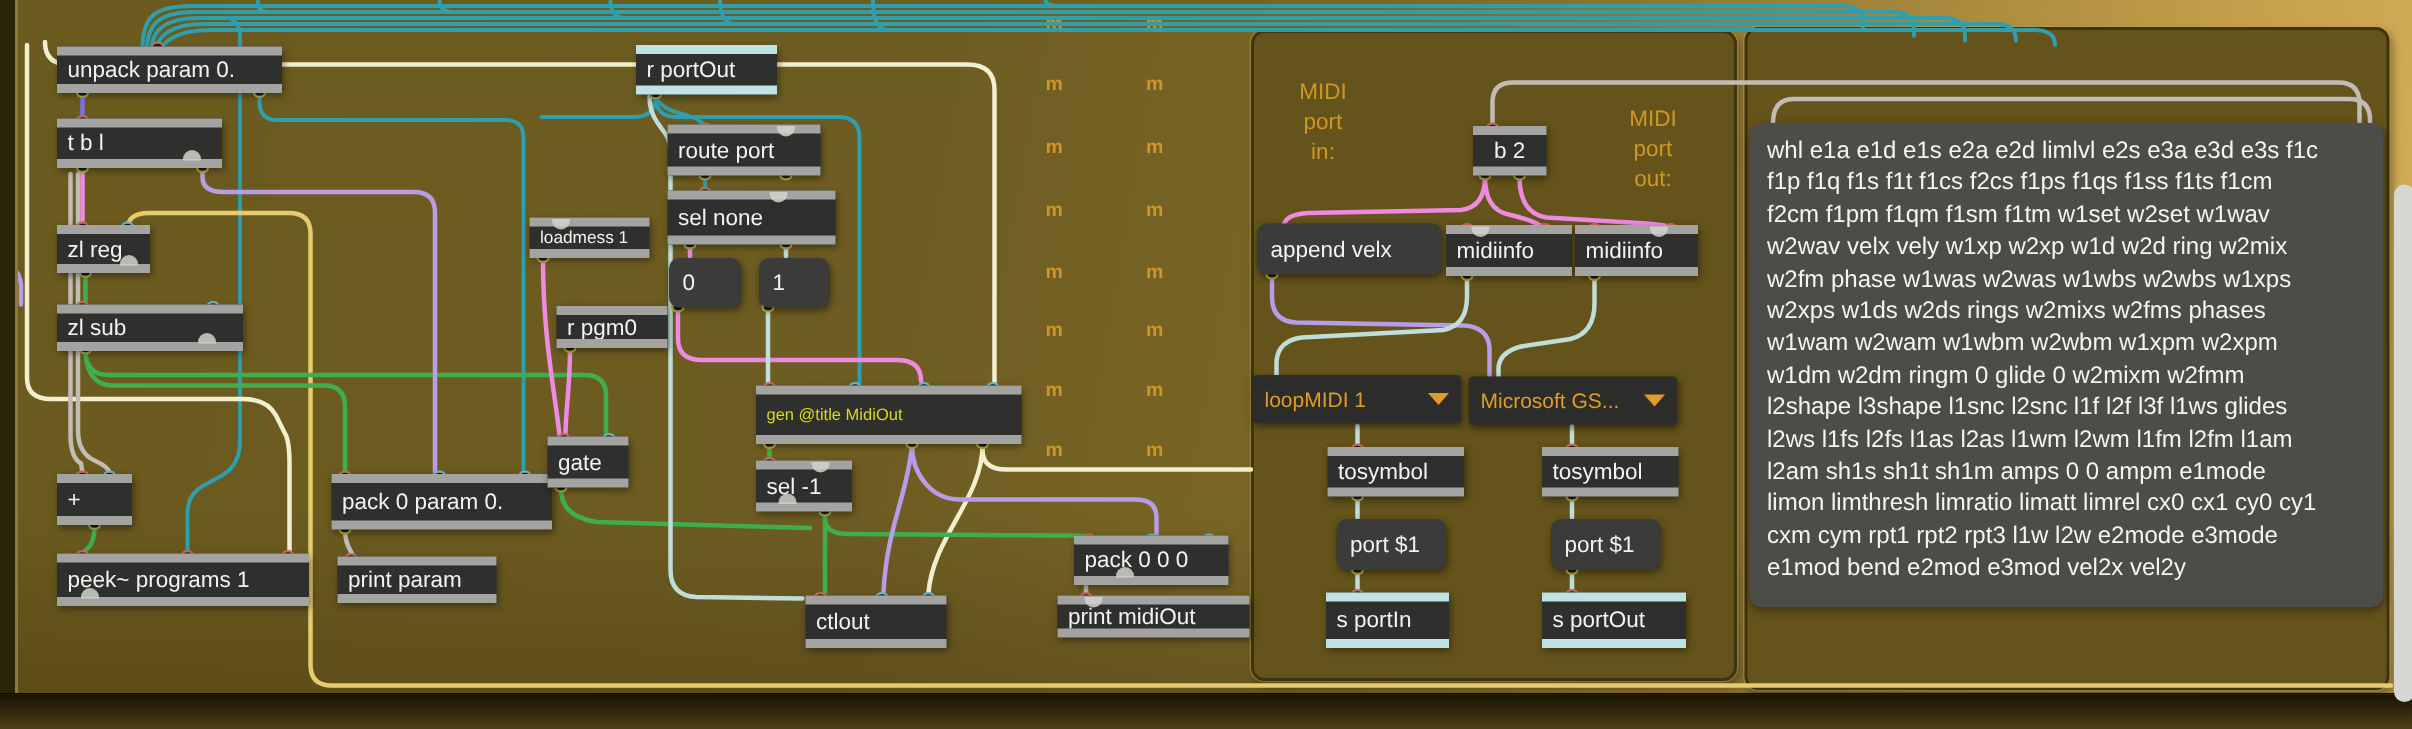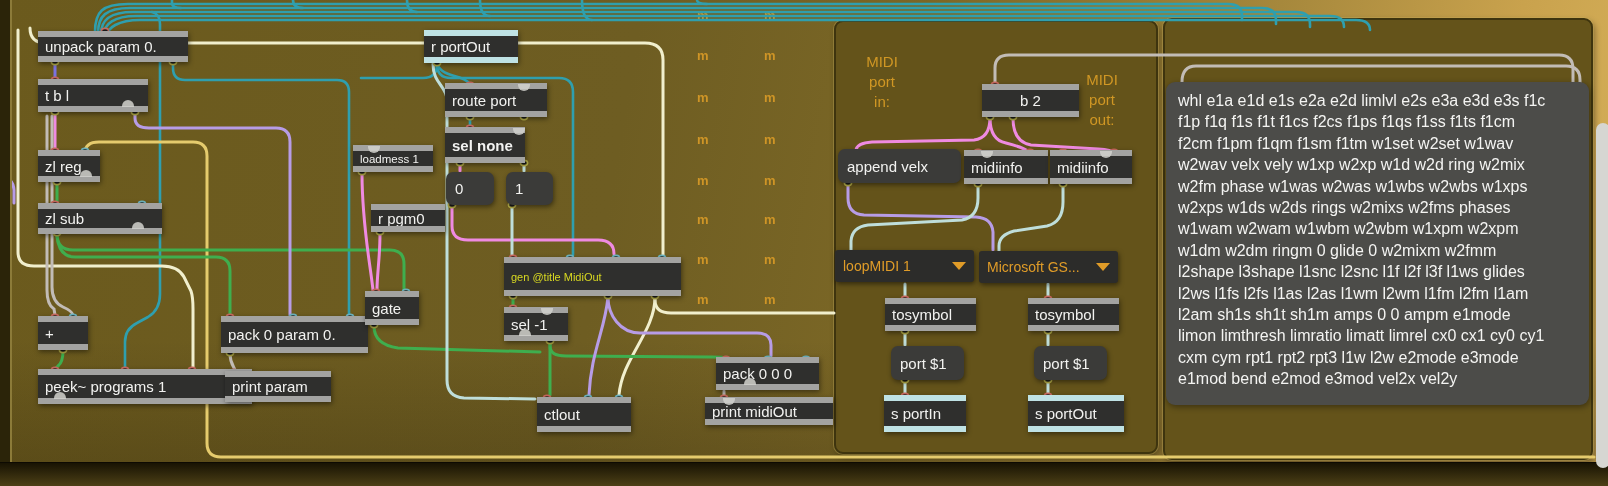--- a/index.html
+++ b/index.html
@@ -258,21 +258,21 @@
 <div class="obj" style="left:38px;top:203px;width:112px;height:31px;padding-left:12px;">
   <div class="bar top"></div>
     <div class="bar bot"></div>
   <div class="lbl">zl sub</div>
 </div>
 <div class="obj" style="left:38px;top:316px;width:50px;height:34px;">
   <div class="bar top"></div>
     <div class="bar bot"></div>
   <div class="lbl">+</div>
 </div>
-<div class="obj" style="left:38px;top:369px;width:168px;height:35px;padding-left:46px;">
+<div class="obj" style="left:38px;top:369px;width:168px;height:35px;">
   <div class="bar top"></div>
     <div class="bar bot"></div>
   <div class="lbl">peek~ programs 1</div>
 </div>
 <div class="obj" style="left:221px;top:316px;width:147px;height:37px;">
   <div class="bar top"></div>
     <div class="bar bot"></div>
   <div class="lbl">pack 0 param 0.</div>
 </div>
 <div class="obj" style="left:225px;top:371px;width:106px;height:31px;">
@@ -299,21 +299,21 @@
 <div class="obj rs" style="left:424px;top:30px;width:94px;height:33px;">
   <div class="bar top"></div>
     <div class="bar bot"></div>
   <div class="lbl">r portOut</div>
 </div>
 <div class="obj" style="left:445px;top:83px;width:102px;height:34px;">
   <div class="bar top"></div>
     <div class="bar bot"></div>
   <div class="lbl">route port</div>
 </div>
-<div class="obj" style="left:445px;top:127px;width:80px;height:36px;font-weight:bold;">
+<div class="obj" style="left:445px;top:127px;width:112px;height:36px;">
   <div class="bar top"></div>
     <div class="bar bot"></div>
   <div class="lbl">sel none</div>
 </div>
 <div class="msg" style="left:446px;top:172px;width:48px;height:33px;">0</div>
 <div class="msg" style="left:506px;top:172px;width:47px;height:33px;">1</div>
 <div class="obj gen" style="left:504px;top:257px;width:177px;height:39px;">
   <div class="bar top"></div>
     <div class="bar bot"></div>
   <div class="lbl">gen @title MidiOut</div>
@@ -342,21 +342,21 @@
 <div class="cmt-orange" style="left:852px;top:52px;width:60px;">
   <div>MIDI</div>
   <div>port</div>
   <div>in:</div>
 </div>
 <div class="cmt-orange" style="left:1072px;top:70px;width:60px;">
   <div>MIDI</div>
   <div>port</div>
   <div>out:</div>
 </div>
-<div class="obj" style="left:982px;top:84px;width:49px;height:33px;padding-left:48px;">
+<div class="obj" style="left:982px;top:84px;width:49px;height:33px;">
   <div class="bar top"></div>
     <div class="bar bot"></div>
   <div class="lbl" style="justify-content:center;left:0;right:0;">b 2</div>
 </div>
 <div class="msg" style="left:838px;top:149px;width:123px;height:34px;">append velx</div>
 <div class="obj" style="left:964px;top:150px;width:84px;height:34px;">
   <div class="bar top"></div>
     <div class="bar bot"></div>
   <div class="lbl">midiinfo</div>
 </div>

